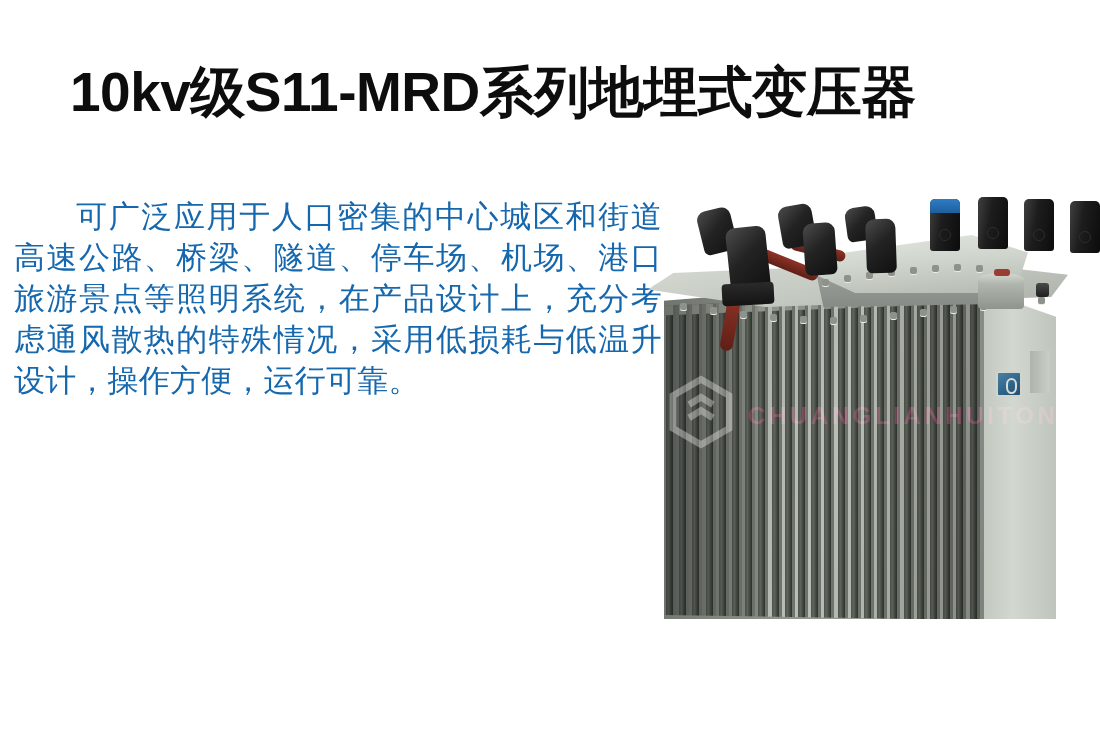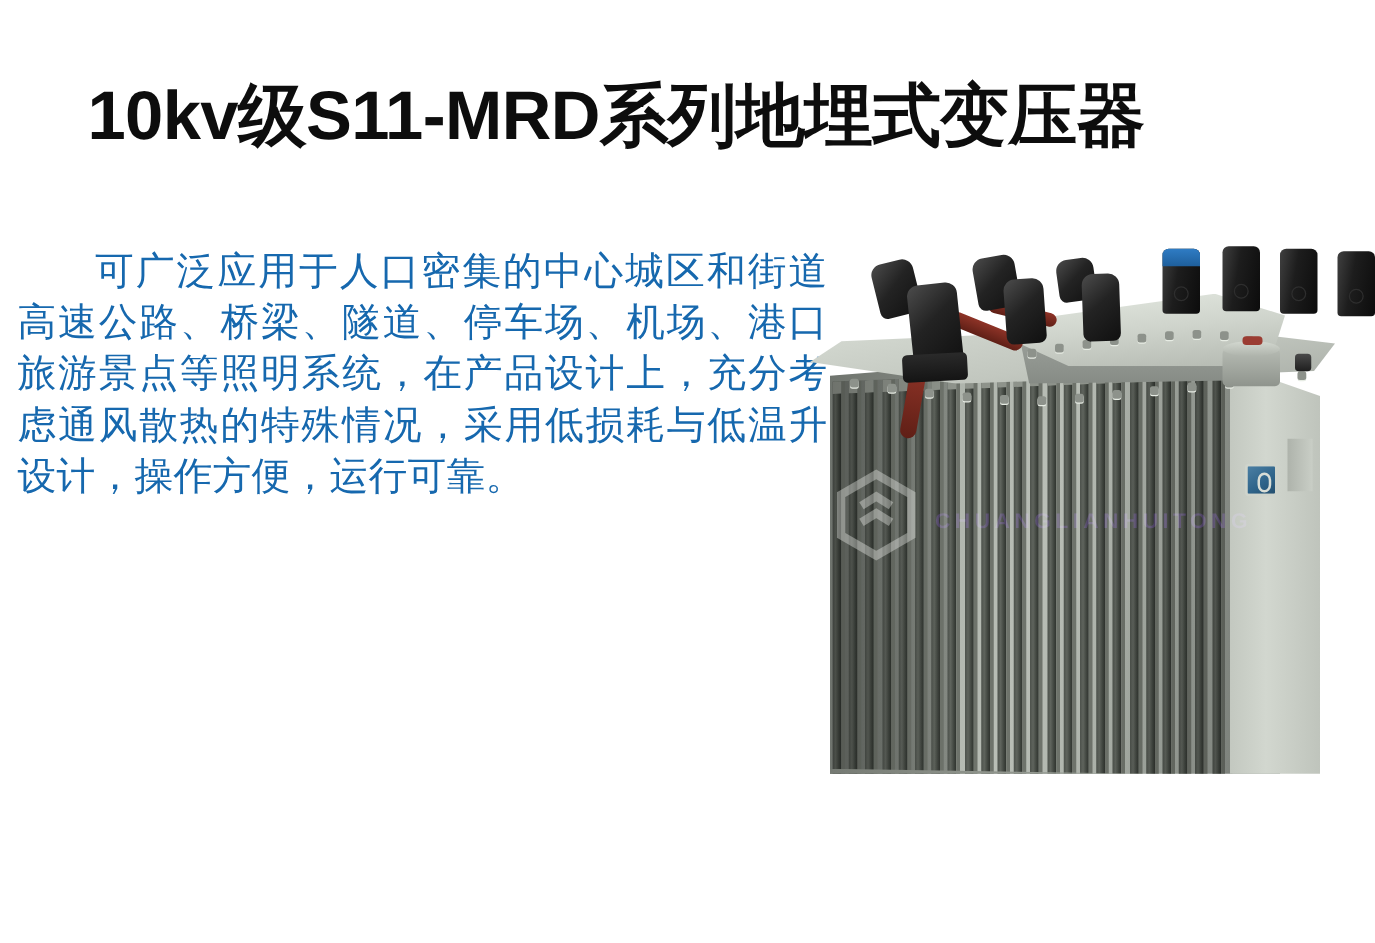--- a/index.html
+++ b/index.html
@@ -348,23 +348,23 @@
   .wm-text { margin-left: 10px; }
   .wm-cn {
     font-size: 56px;
     font-weight: 700;
     color: #d8dcd6;
     letter-spacing: 4px;
     line-height: 1;
     white-space: nowrap;
   }
   .wm-en {
-    font-size: 17px;
+    font-size: 24px;
     font-weight: 700;
-    color: #4c1d95;
+    color: #be185d;
     letter-spacing: 3.6px;
     line-height: 1;
     margin-top: 8px;
     white-space: nowrap;
     text-align: right;
   }
 </style>
 </head>
 <body>
 

